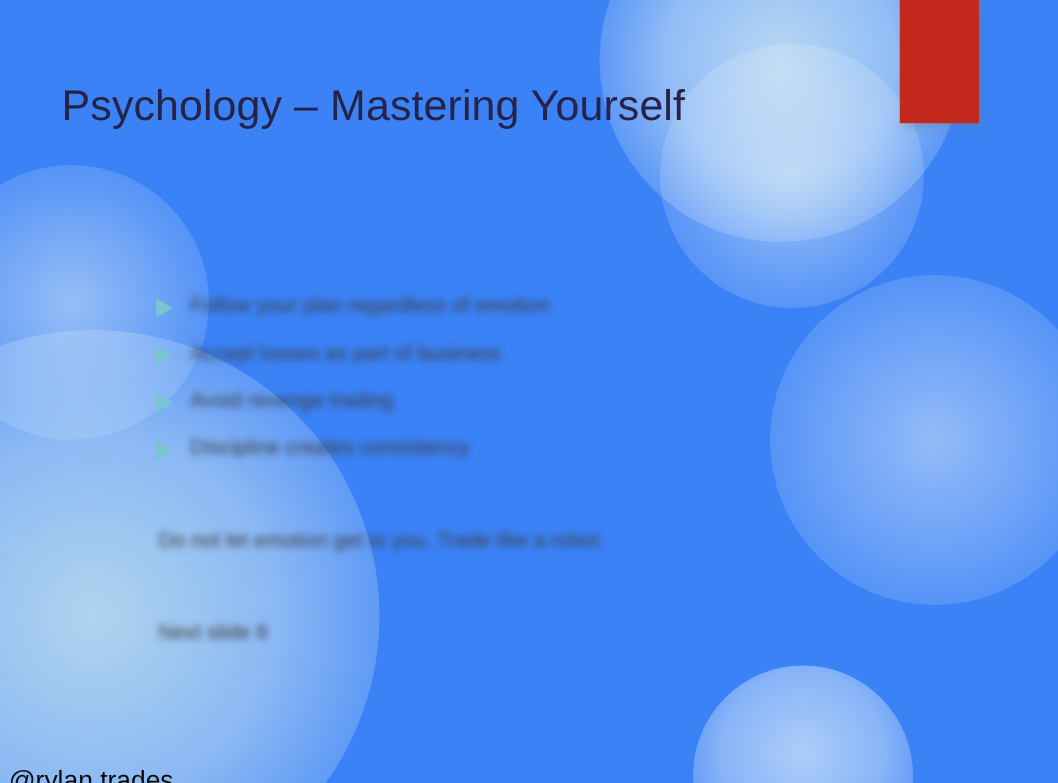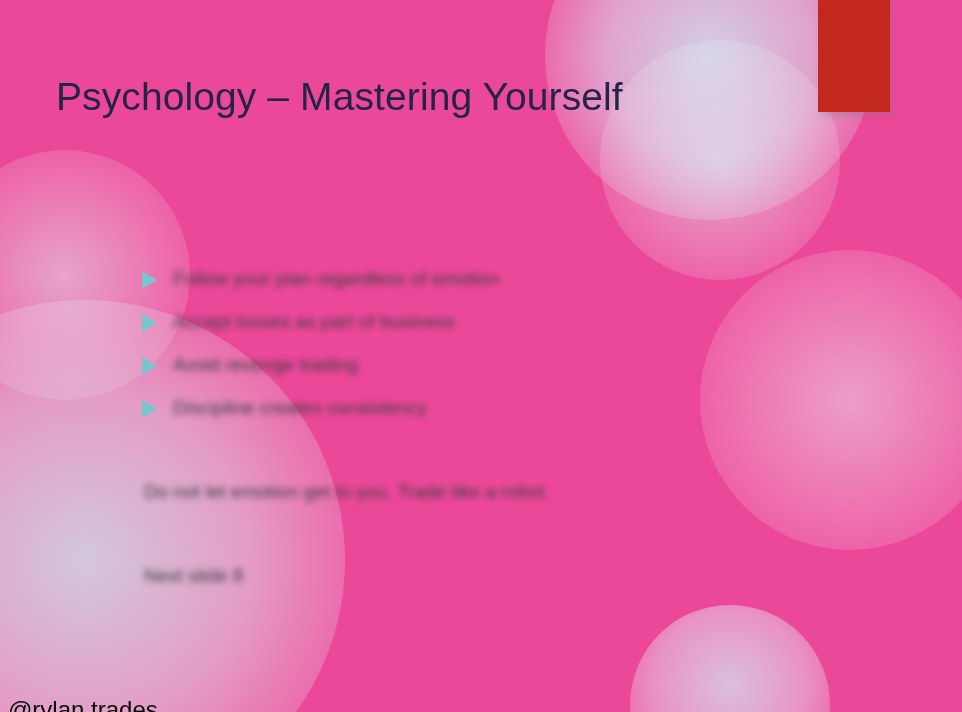--- a/index.html
+++ b/index.html
@@ -6,21 +6,21 @@
     margin: 0;
     padding: 0;
     background: #ffffff;
   }
 
   #slide {
     position: relative;
     width: 962px;
     height: 712px;
     overflow: hidden;
-    background: #ec4899;
+    background: #3b82f6;
     font-family: "Liberation Sans", sans-serif;
   }
 
   
   .blob {
     position: absolute;
     border-radius: 50%;
     pointer-events: none;
   }
 

